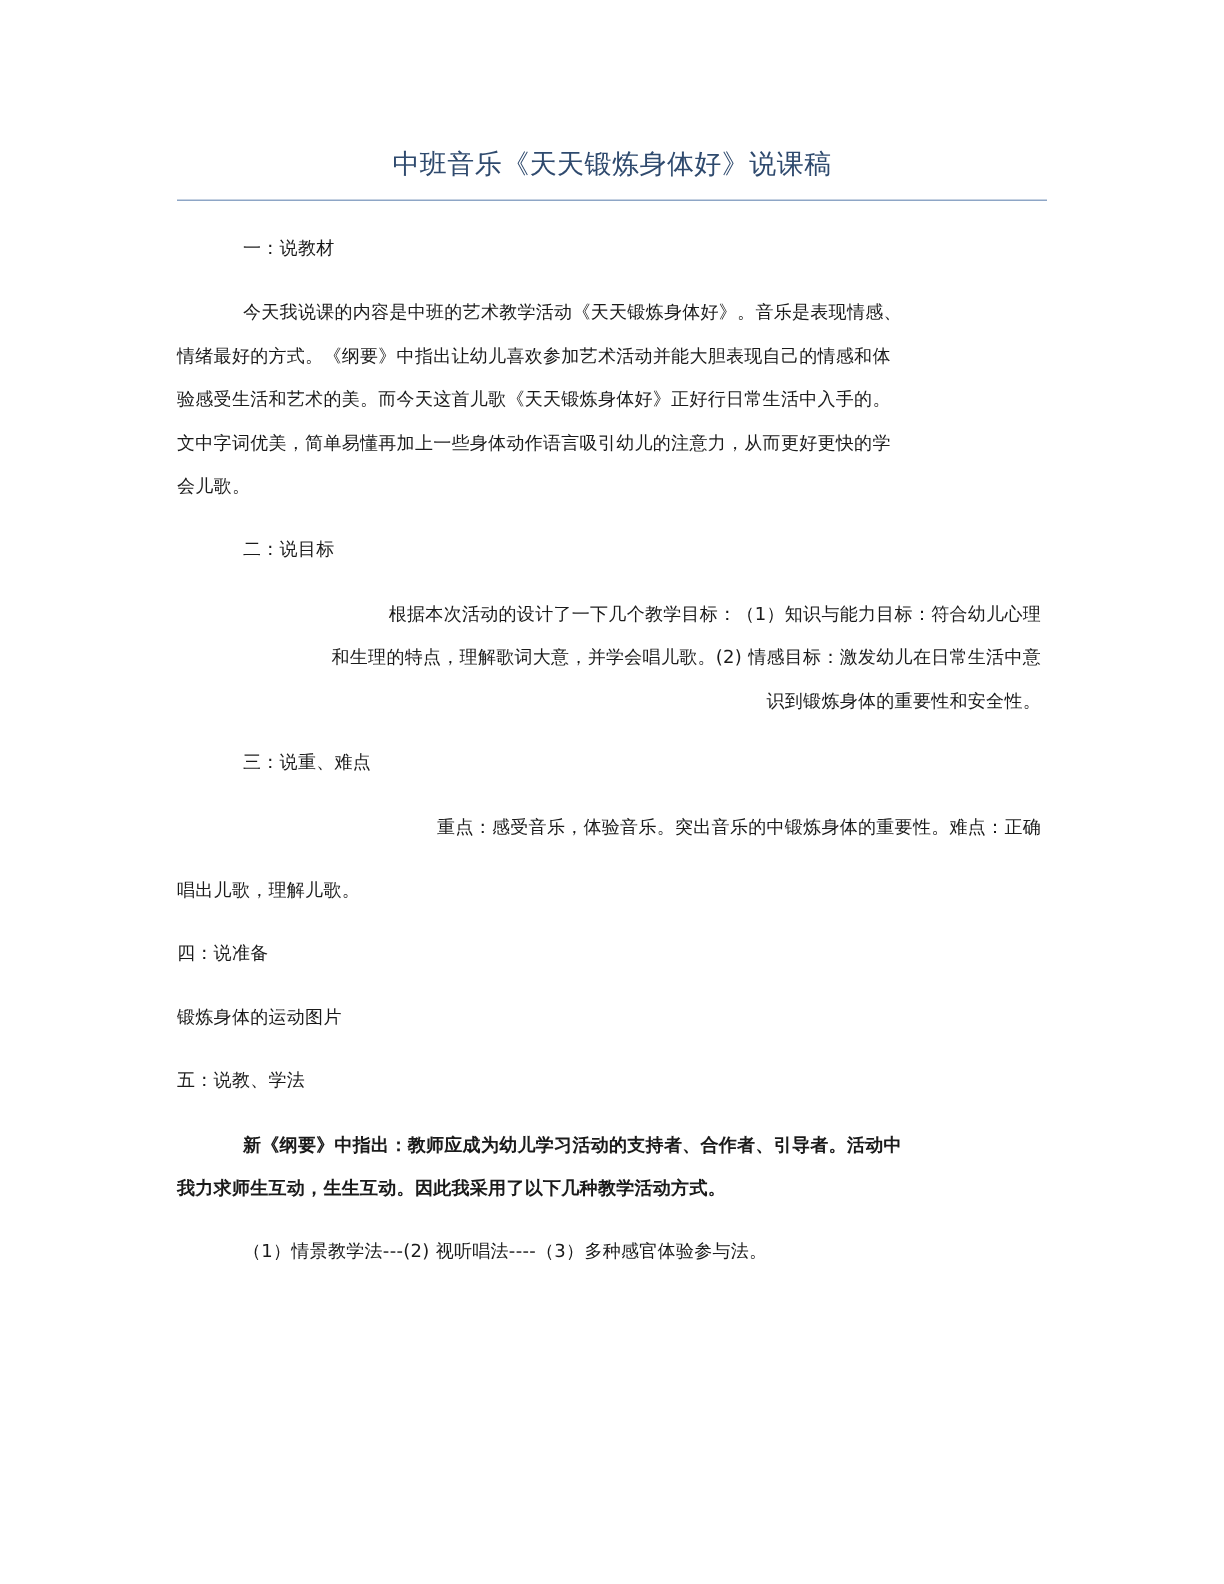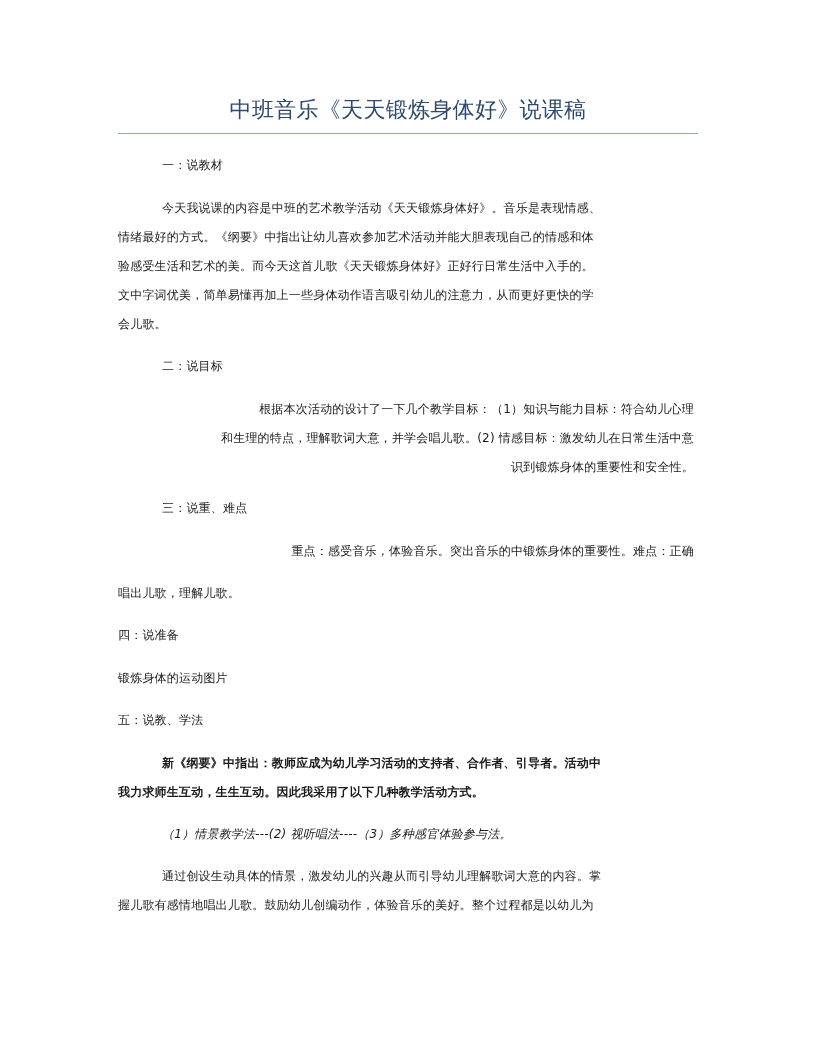--- a/index.html
+++ b/index.html
@@ -19,21 +19,21 @@
     position: absolute;
     left: 0; top: 0;
     width: 816px; height: 1056px;
   }
   .title {
     position: absolute;
     left: 118px;
     width: 580px;
     top: 96px;
     text-align: center;
-    font-size: 22px;
+    font-size: 18px;
     color: #2f4a6e;
     letter-spacing: 0.3px;
     line-height: 28px;
     white-space: nowrap;
   }
   .divider {
     position: absolute;
     left: 118px;
     top: 133px;
     width: 580px;
@@ -51,21 +51,20 @@
   .heading {
     padding-left: 44px;
     white-space: nowrap;
   }
   .plain {
     white-space: nowrap;
   }
   .indented-line {
     padding-left: 44px;
     white-space: nowrap;
-    font-style: italic;
   }
   .line {
     display: block;
     white-space: nowrap;
   }
   .line.first {
     padding-left: 44px;
   }
 </style>
 </head>
@@ -98,18 +97,14 @@
 
   <div class="blk plain" style="top:621px;">四：说准备</div>
   <div class="blk plain" style="top:664px;">锻炼身体的运动图片</div>
 
   <div class="blk plain" style="top:706px;">五：说教、学法</div>
   <div class="blk" style="top:749px;font-weight:bold;">
     <span class="line first">新《纲要》中指出：教师应成为幼儿学习活动的支持者、合作者、引导者。活动中</span>
     <span class="line">我力求师生互动，生生互动。因此我采用了以下几种教学活动方式。</span>
   </div>
   <div class="blk indented-line" style="top:820px;">（1）情景教学法---(2) 视听唱法----（3）多种感官体验参与法。</div>
-  <div class="blk" style="top:862px;">
-    <span class="line first">通过创设生动具体的情景，激发幼儿的兴趣从而引导幼儿理解歌词大意的内容。掌</span>
-    <span class="line">握儿歌有感情地唱出儿歌。鼓励幼儿创编动作，体验音乐的美好。整个过程都是以幼儿为</span>
-  </div>
 
 </div>
 
 </body></html>

